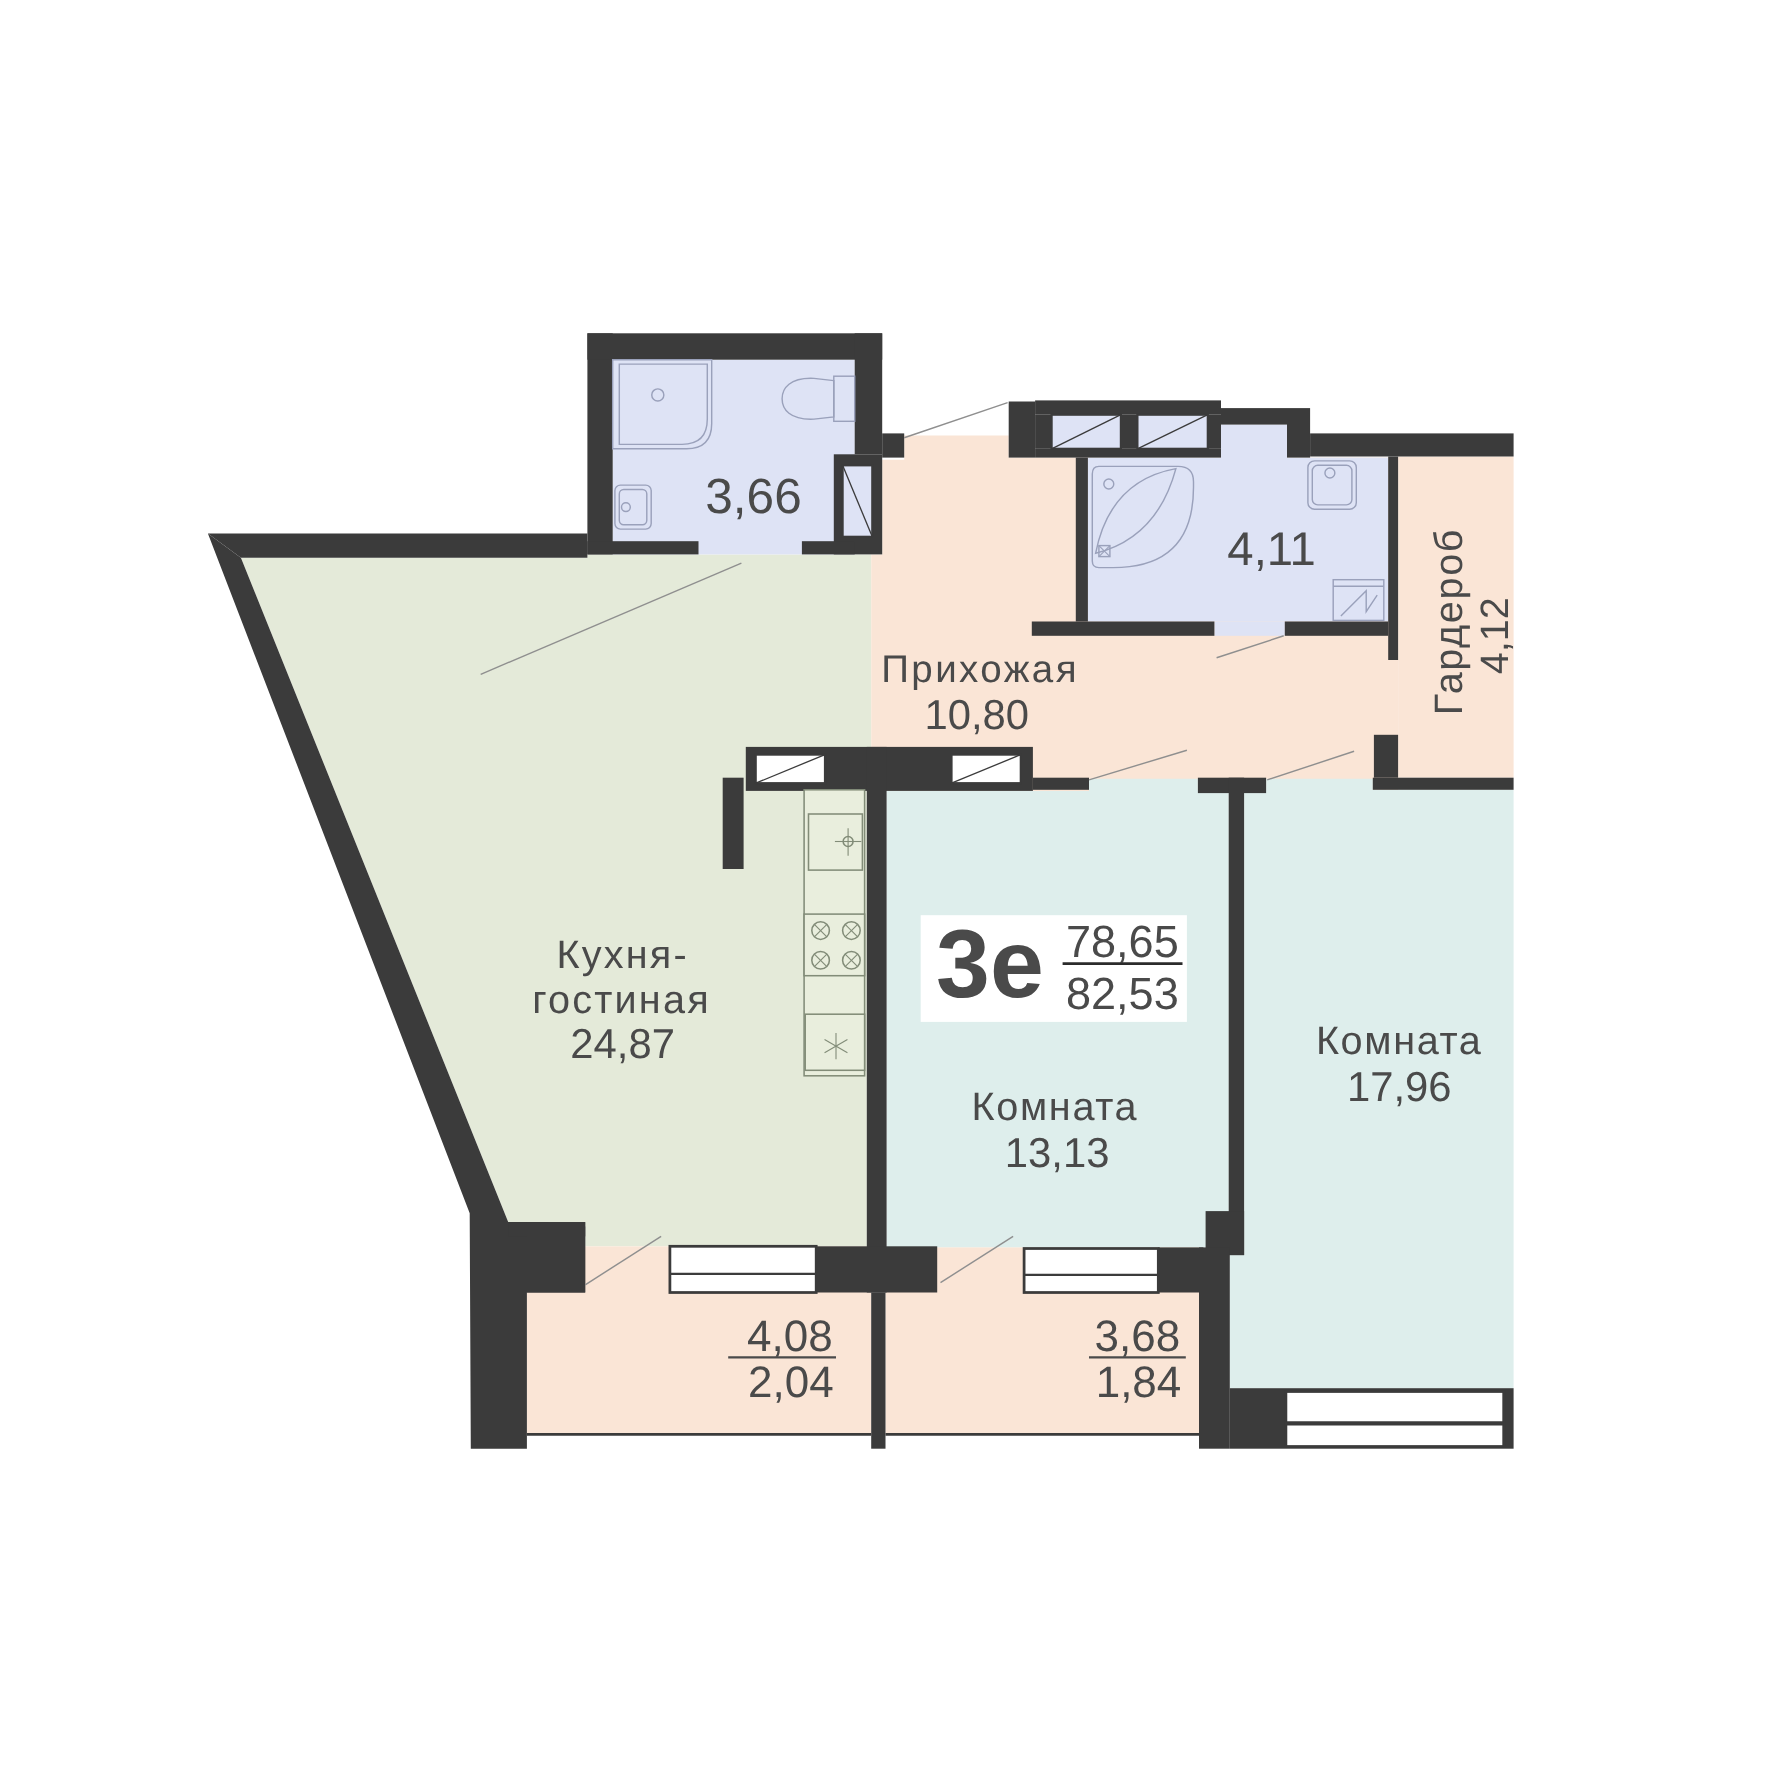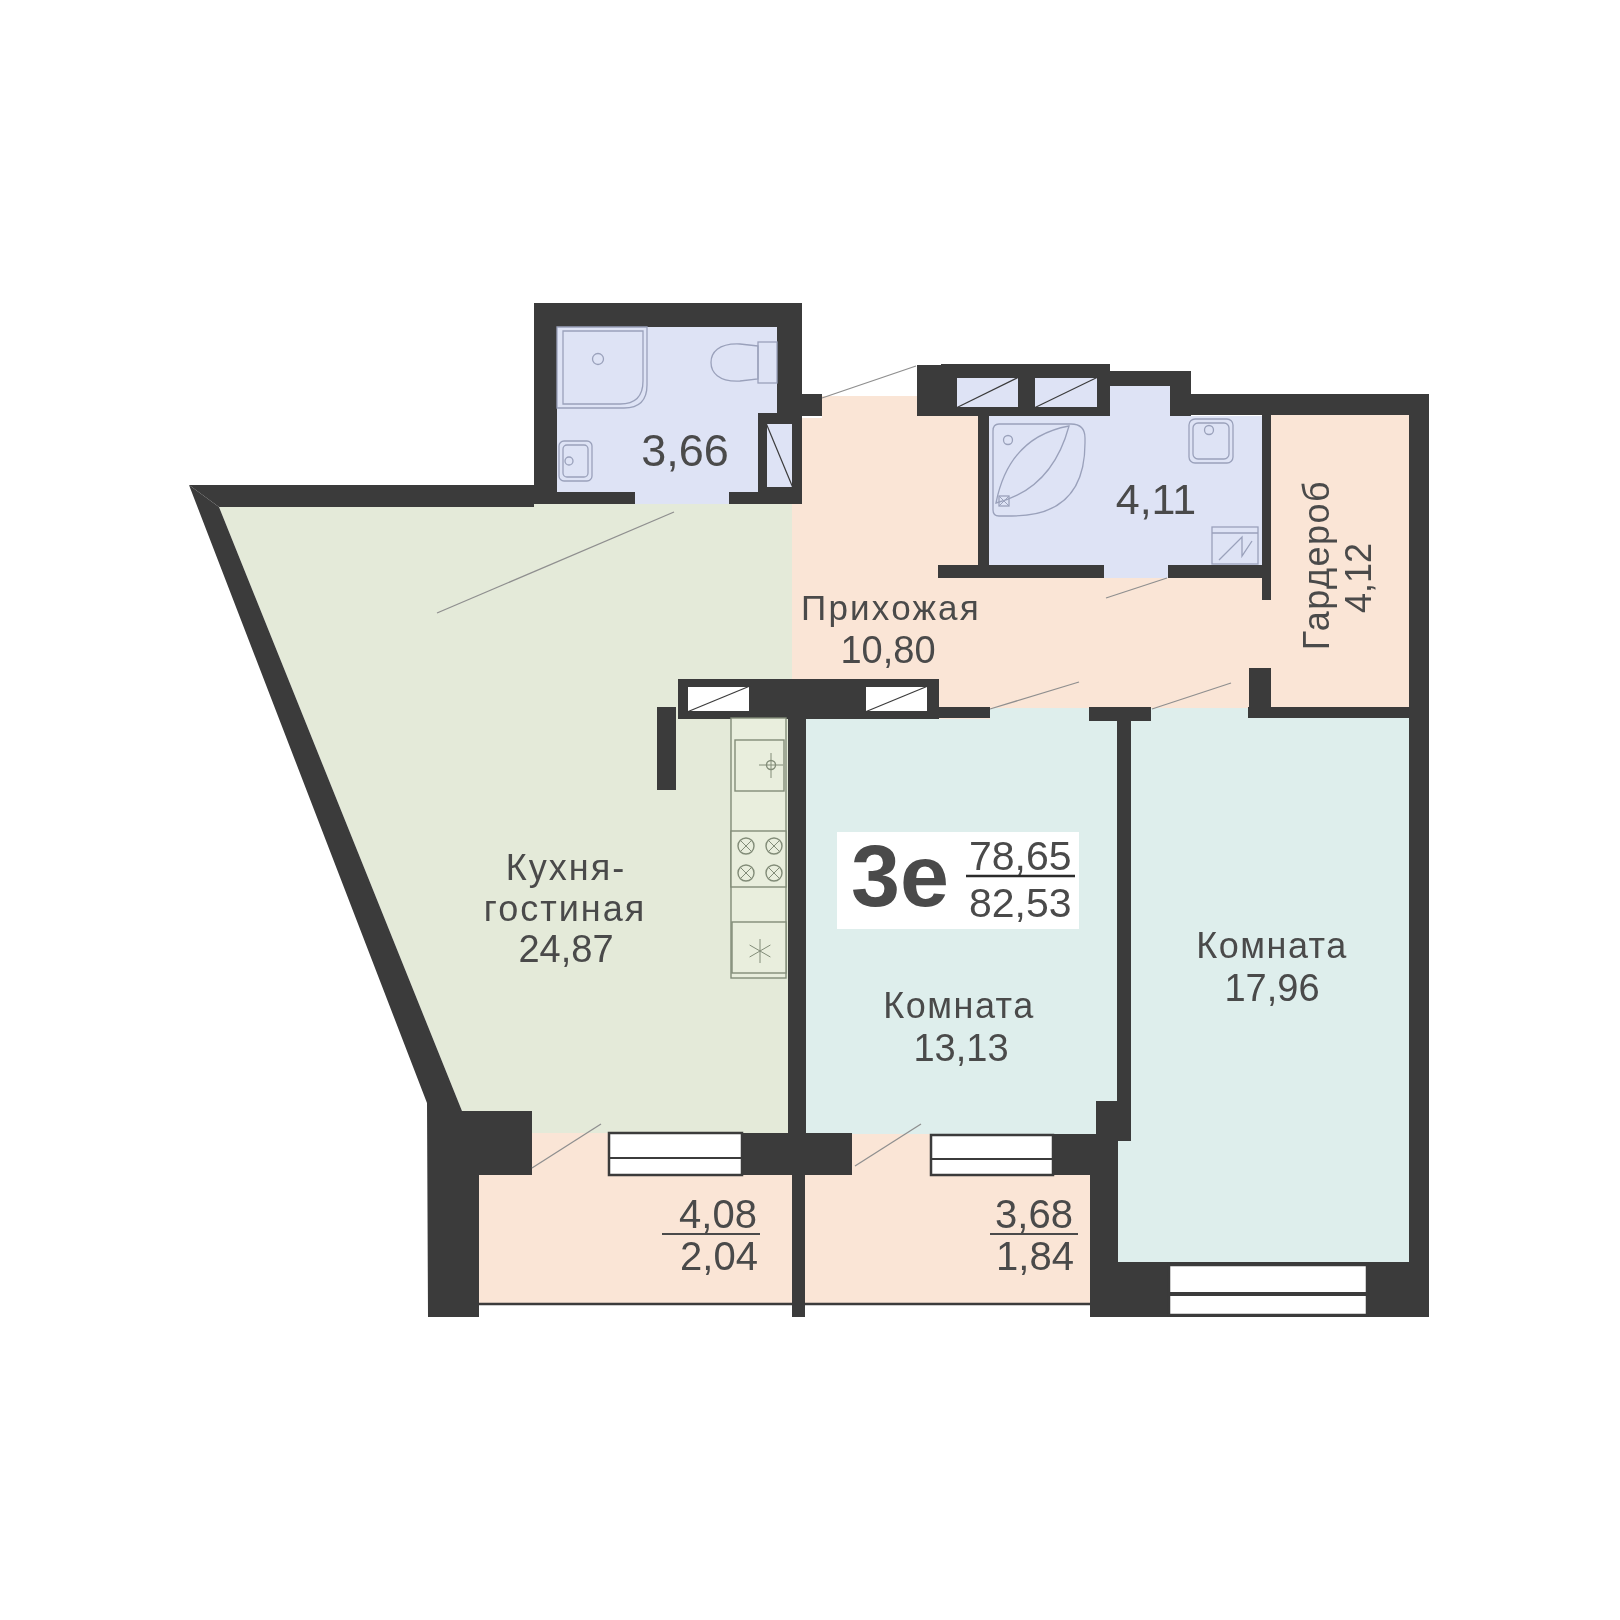--- a/index.html
+++ b/index.html
@@ -1,16 +1,16 @@
 <!DOCTYPE html>
 <html><head>
 <meta charset="utf-8">
 <style>
   html,body{margin:0;padding:0;background:#ffffff;}
-  .page{position:relative;width:1620px;height:1620px;background:#ffffff;overflow:hidden;}
+  .page{position:relative;width:1376px;height:1620px;background:#ffffff;overflow:hidden;}
   svg{position:absolute;left:0;top:0;}
   text{font-family:"Liberation Sans", sans-serif;fill:#4a4a4a;}
 </style>
 </head>
 <body>
 <div class="page">
 <svg width="1620" height="1620" viewBox="0 0 1620 1620">
 
 <rect x="0" y="0" width="1620" height="1620" fill="#ffffff"></rect>
 

